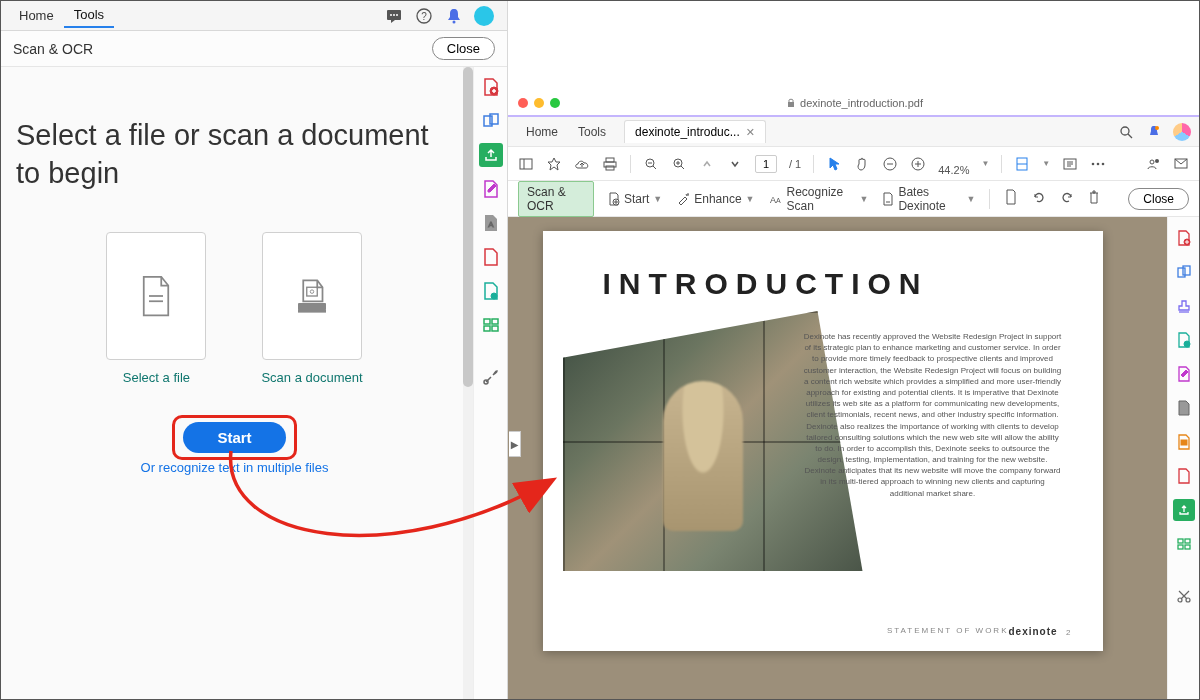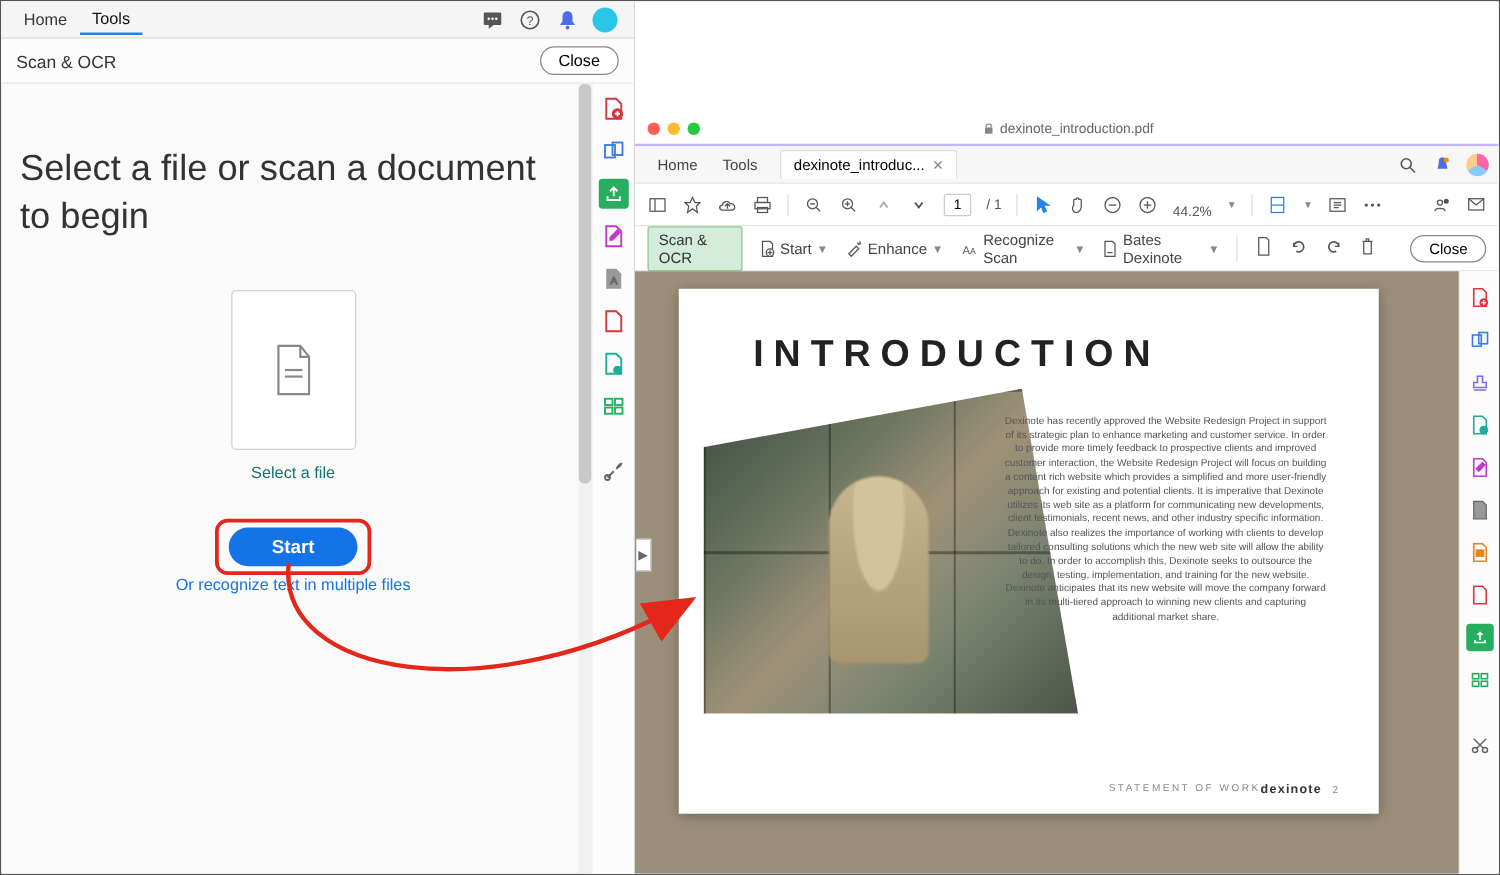--- a/index.html
+++ b/index.html
@@ -144,20 +144,33 @@
         <div class="option">
           <div class="tile">
               <svg viewBox="0 0 40 48">
                 <path d="M6 2 L26 2 L34 12 L34 46 L6 46 Z" fill="none" stroke="#888" stroke-width="2"></path>
                 <path d="M26 2 L26 12 L34 12" fill="none" stroke="#888" stroke-width="2"></path>
                 <line x1="12" y1="24" x2="28" y2="24" stroke="#888" stroke-width="2"></line>
                 <line x1="12" y1="30" x2="28" y2="30" stroke="#888" stroke-width="2"></line>
               </svg>
             </div>
           <span class="label">Select a file</span>
+        </div>
+        <div class="option">
+          <div class="tile">
+              <svg viewBox="0 0 48 48">
+                <path d="M14 6 L30 6 L36 14 L36 30 L14 30 Z" fill="none" stroke="#888" stroke-width="2"></path>
+                <path d="M30 6 L30 14 L36 14" fill="none" stroke="#888" stroke-width="2"></path>
+                <rect x="18" y="14" width="12" height="10" fill="none" stroke="#888" stroke-width="1.5"></rect>
+                <circle cx="24" cy="19" r="2" fill="none" stroke="#888"></circle>
+                <rect x="8" y="32" width="32" height="8" rx="1" fill="#888"></rect>
+                <rect x="8" y="40" width="32" height="3" fill="#888"></rect>
+              </svg>
+            </div>
+          <span class="label">Scan a document</span>
         </div>
       </div>
       <div class="start-wrap">
         <button class="start-btn">Start</button>
       </div>
       <div class="multi-link">Or recognize text in multiple files</div>
     </div>
 
     <div class="scroll-track">
       <div class="scroll-thumb"></div>

